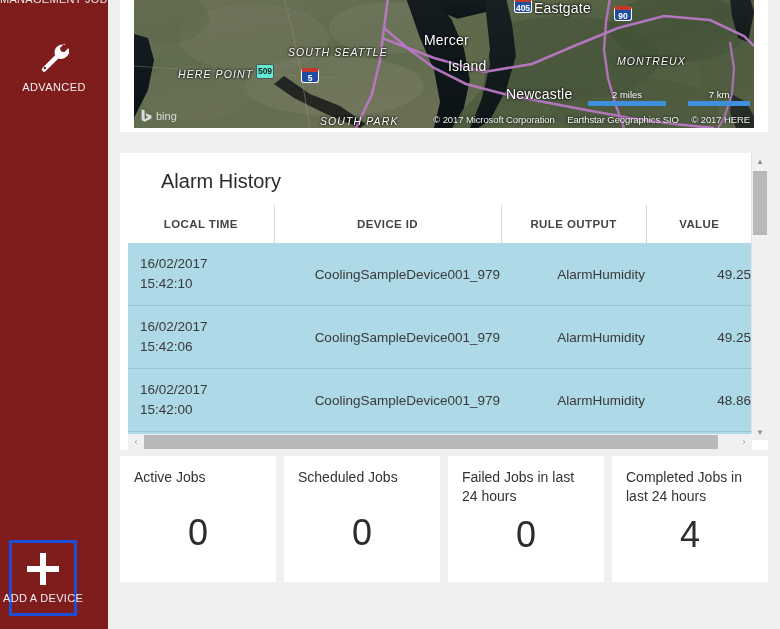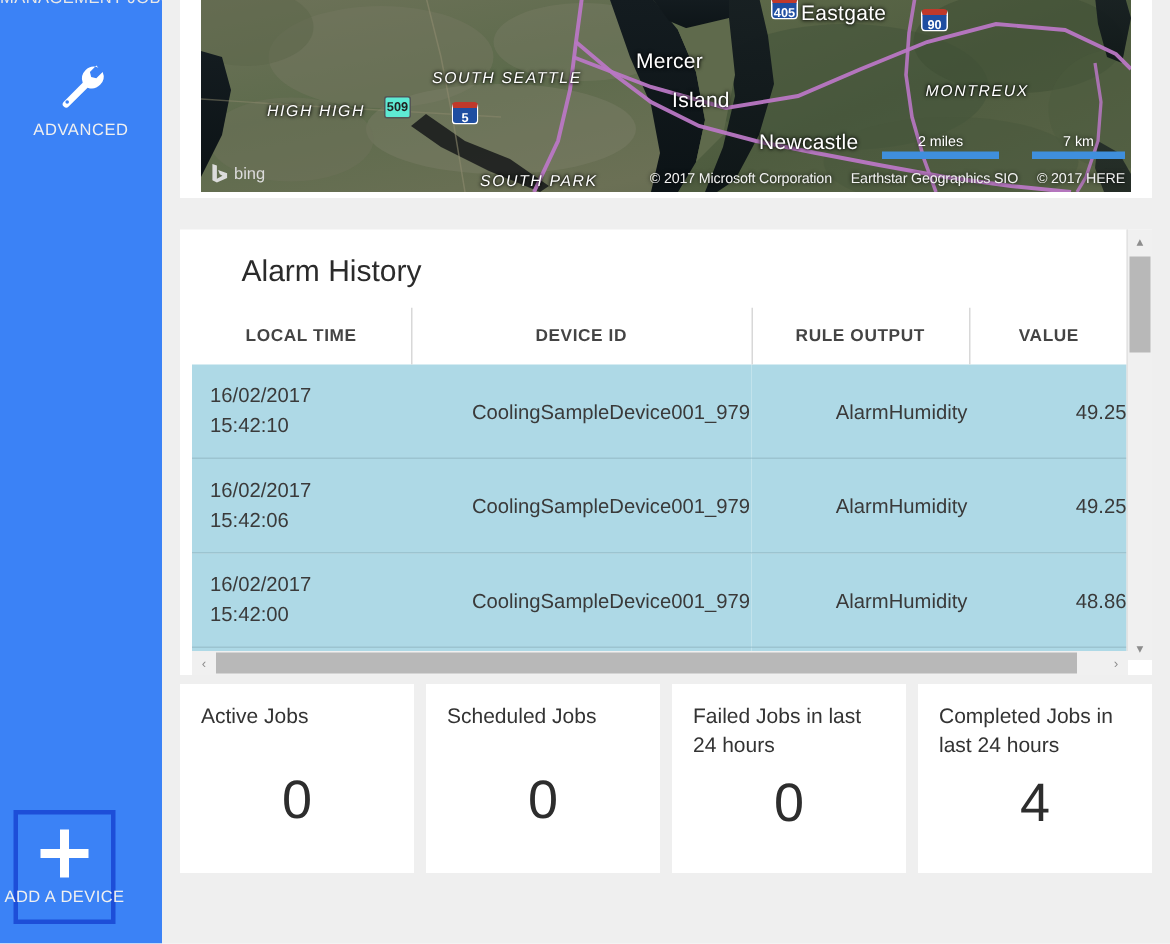--- a/index.html
+++ b/index.html
@@ -22,21 +22,21 @@
     display: flex;
     background: #eeeeee;
   }
 
   
   #sidebar {
     position: relative;
     width: 108px;
     min-width: 108px;
     height: 629px;
-    background: #3b82f6;
+    background: #7f1d1d;
     color: #ffffff;
     overflow: hidden;
   }
   .nav-title-strip {
     position: absolute;
     top: -7px;
     left: 0;
     width: 108px;
     height: 18px;
     text-align: center;
@@ -451,21 +451,21 @@
           <path d="M222,130 L238,96 L246,62 L250,30 L254,0" stroke="#b977c4" stroke-width="2.6" fill="none" opacity="0.95"></path>
           <path d="M250,30 L276,52 L300,70 L332,86 L370,96 L410,104 L452,112 L496,120 L540,126 L580,130" stroke="#b977c4" stroke-width="2.6" fill="none" opacity="0.95"></path>
           <path d="M248,40 L300,60 L350,74 L398,66 L440,48 L484,30 L530,18 L576,22 L610,38 L620,48" stroke="#b977c4" stroke-width="2.6" fill="none" opacity="0.95"></path>
           <path d="M476,0 L472,24 L470,52 L474,80 L482,108 L490,130" stroke="#b977c4" stroke-width="2.4" fill="none" opacity="0.9"></path>
           <path d="M596,44 L600,70 L598,96 L590,120 L584,130" stroke="#b977c4" stroke-width="2.2" fill="none" opacity="0.85"></path>
 
           <path d="M150,0 L160,40 L168,82 L176,130" stroke="#8e8a6e" stroke-width="1" fill="none" opacity="0.6"></path>
           <path d="M0,68 L60,72 L130,76 L200,80" stroke="#8e8a6e" stroke-width="0.9" fill="none" opacity="0.5"></path>
         </svg>
 
-        <span class="map-label lbl-district" style="left:44px;  top:70px;">HIGH HIGH</span>
+        <span class="map-label lbl-district" style="left:44px;  top:70px;">HERE POINT</span>
         <span class="map-label lbl-district" style="left:154px; top:48px;">SOUTH SEATTLE</span>
         <span class="map-label lbl-district" style="left:186px; top:117px;">SOUTH PARK</span>
         <span class="map-label lbl-district" style="left:483px; top:57px;">MONTREUX</span>
         <span class="map-label lbl-city" style="left:290px; top:34px;">Mercer</span>
         <span class="map-label lbl-city" style="left:294px; top:60px;padding-left:20px;">Island</span>
         <span class="map-label lbl-city" style="left:400px; top:2px;">Eastgate</span>
         <span class="map-label lbl-city" style="left:372px; top:88px;">Newcastle</span>
 
         <span class="shield us-route" style="left:122px; top:66px;">509</span>
         <span class="shield interstate" style="left:167px; top:70px;">5</span>

